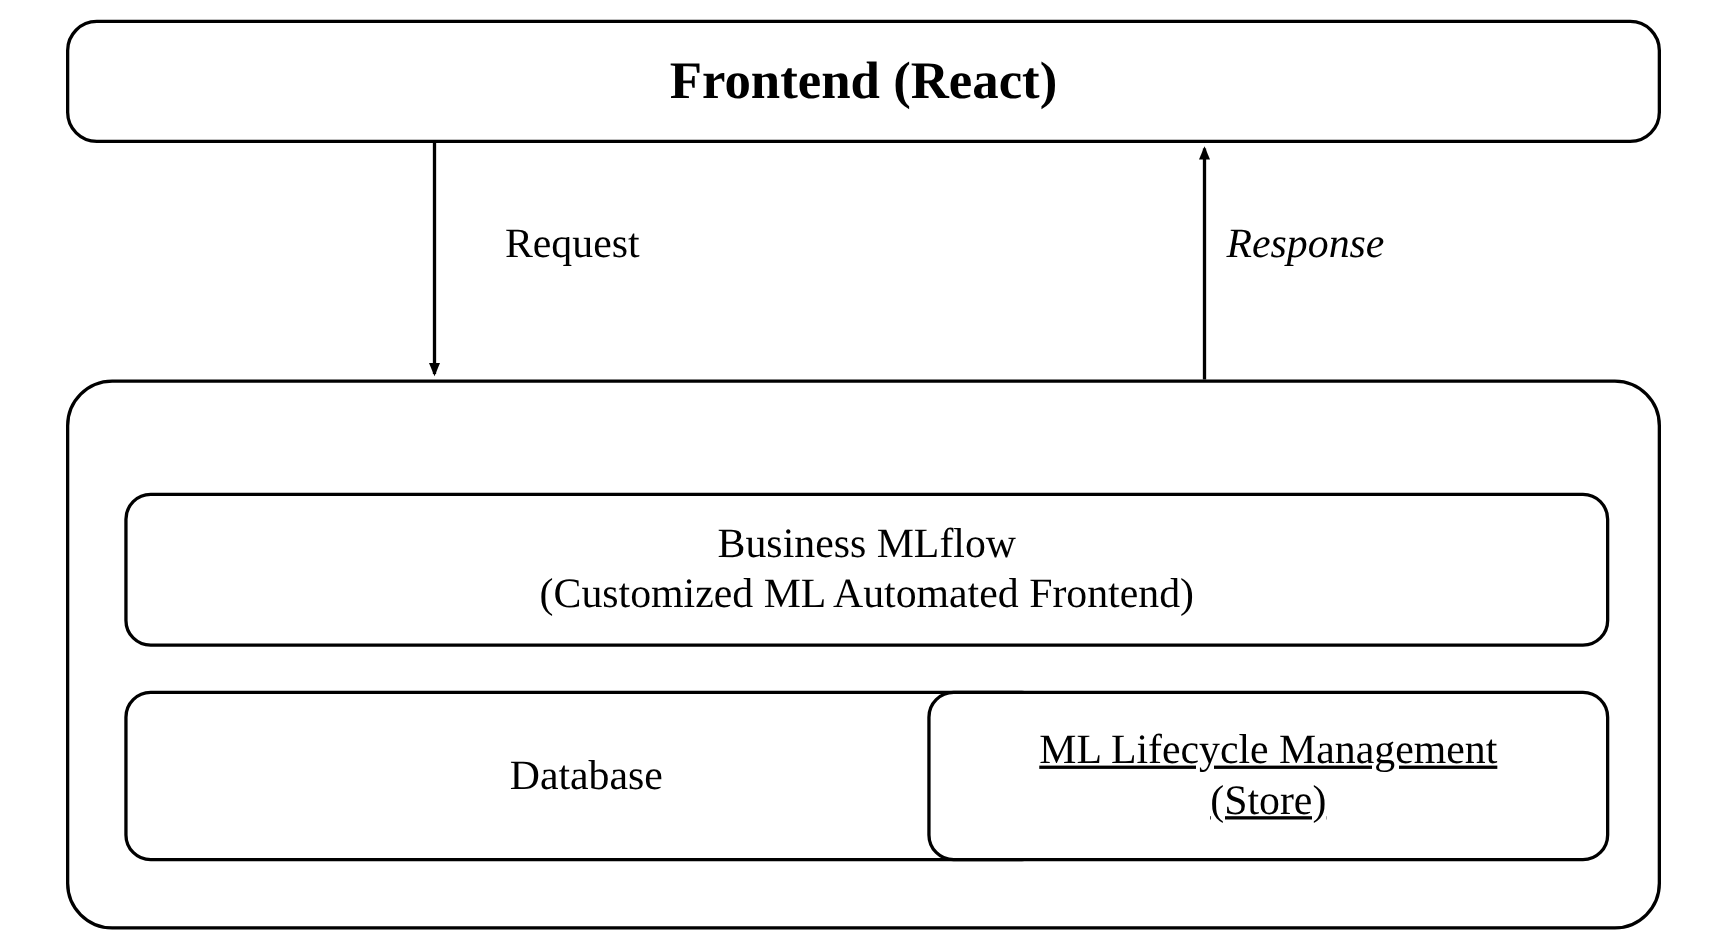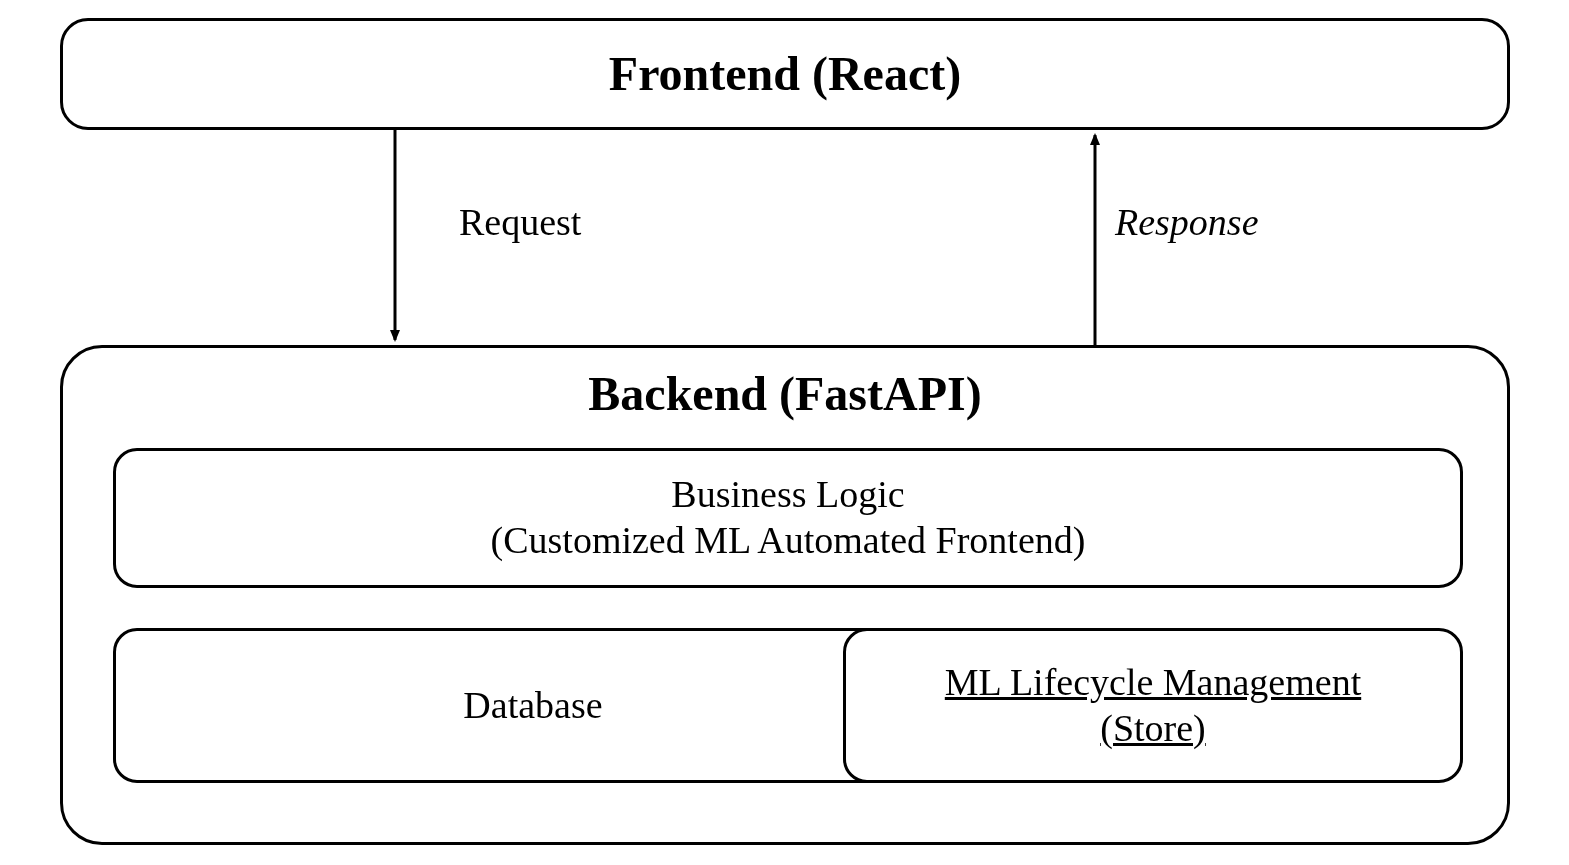--- a/index.html
+++ b/index.html
@@ -64,24 +64,23 @@
   <line x1="395" y1="130" x2="395" y2="340" stroke="#000" stroke-width="3" marker-end="url(#arrowhead)"></line>
 
   <line x1="1095" y1="345" x2="1095" y2="135" stroke="#000" stroke-width="3" marker-end="url(#arrowhead)"></line>
 </svg>
 
 <div class="edge-label" style="left:415px; top:200px;margin-left:44px;">Request</div>
 
 <div class="edge-label" style="left:1115px; top:200px;font-style:italic;">Response</div>
 
 <div class="box" style="left:60px; top:345px; width:1450px; height:500px; border-radius:42px;">
-  <div class="title-bold" style="position:absolute; left:0; right:0; top:18px;">Backend (FastAPI)</div>
 
   <div class="inner-box" style="left:50px; top:100px; width:1350px; height:140px; display:flex; flex-direction:column; align-items:center; justify-content:center;">
-    <div class="label">Business Logic</div>
+    <div class="label">Business MLflow</div>
     <div class="label">(Customized ML Automated Frontend)</div>
   </div>
 
   <div class="inner-box" style="left:50px; top:280px; width:840px; height:155px; display:flex; align-items:center; justify-content:center;">
     <div class="label">Database</div>
   </div>
 
   <div class="inner-box" style="left:780px; top:280px; width:620px; height:155px; display:flex; flex-direction:column; align-items:center; justify-content:center;text-decoration:underline;">
     <div class="label">ML Lifecycle Management</div>
     <div class="label">(Store)</div>

